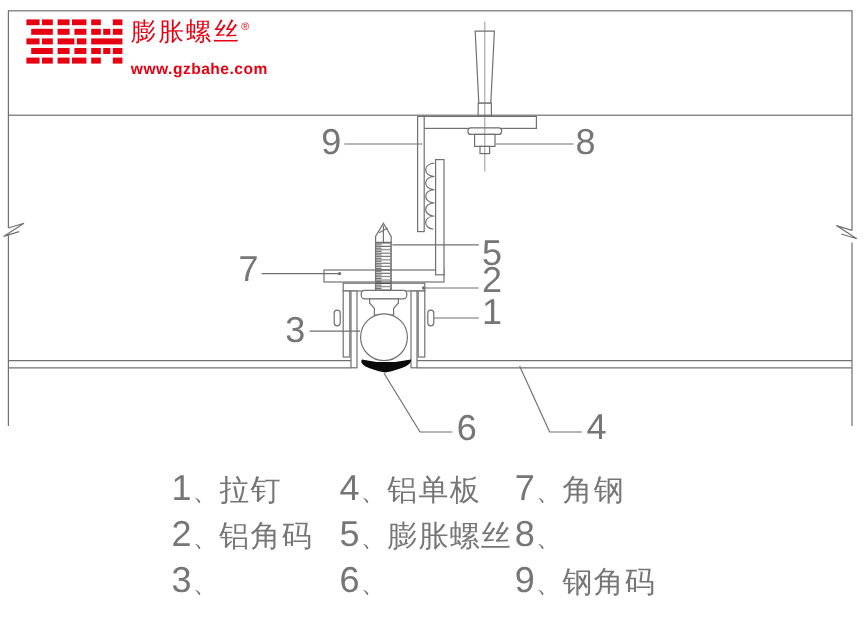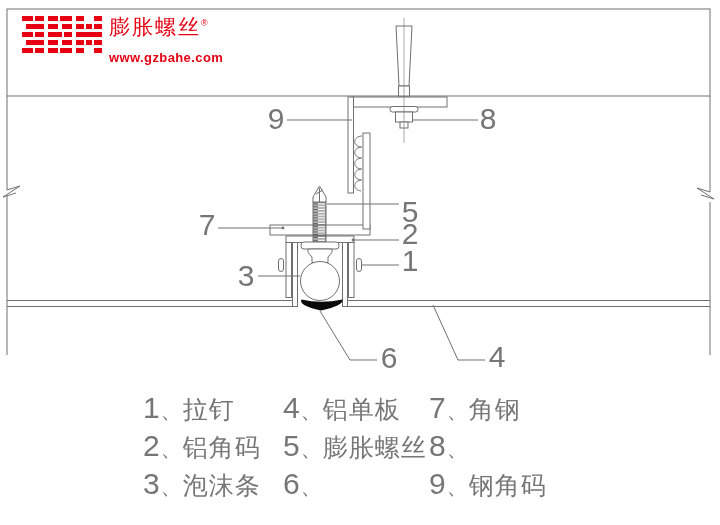--- a/index.html
+++ b/index.html
@@ -177,21 +177,20 @@
         <span class="lbl">拉钉</span>
     </div>
     <div class="legend-item">
       <span class="num">2</span>
         <span class="sep">、</span>
         <span class="lbl">铝角码</span>
     </div>
     <div class="legend-item">
       <span class="num">3</span>
         <span class="sep">、</span>
-        <span class="lbl">泡沫条</span>
     </div>
     <div class="legend-item">
       <span class="num">4</span>
         <span class="sep">、</span>
         <span class="lbl">铝单板</span>
     </div>
     <div class="legend-item">
       <span class="num">5</span>
         <span class="sep">、</span>
         <span class="lbl">膨胀螺丝</span>

